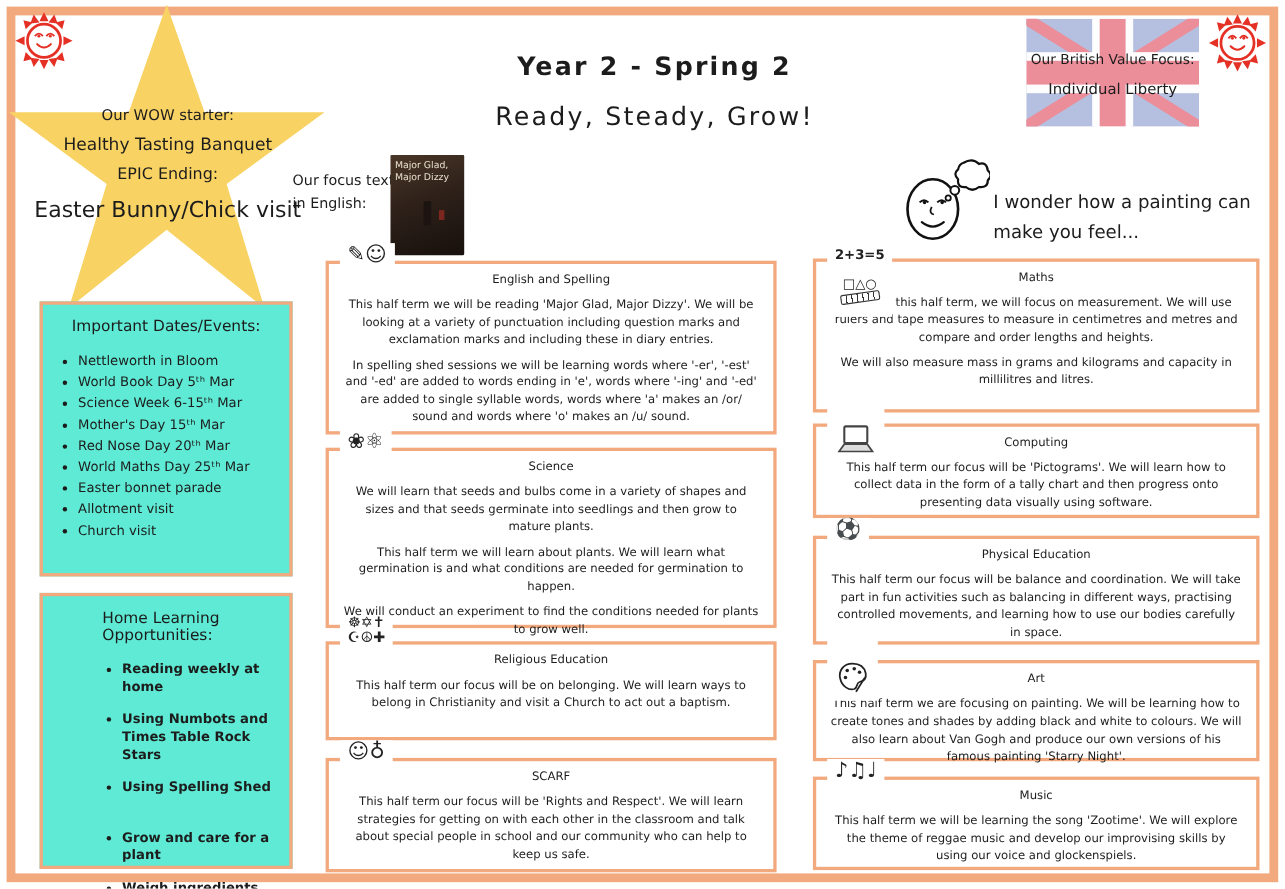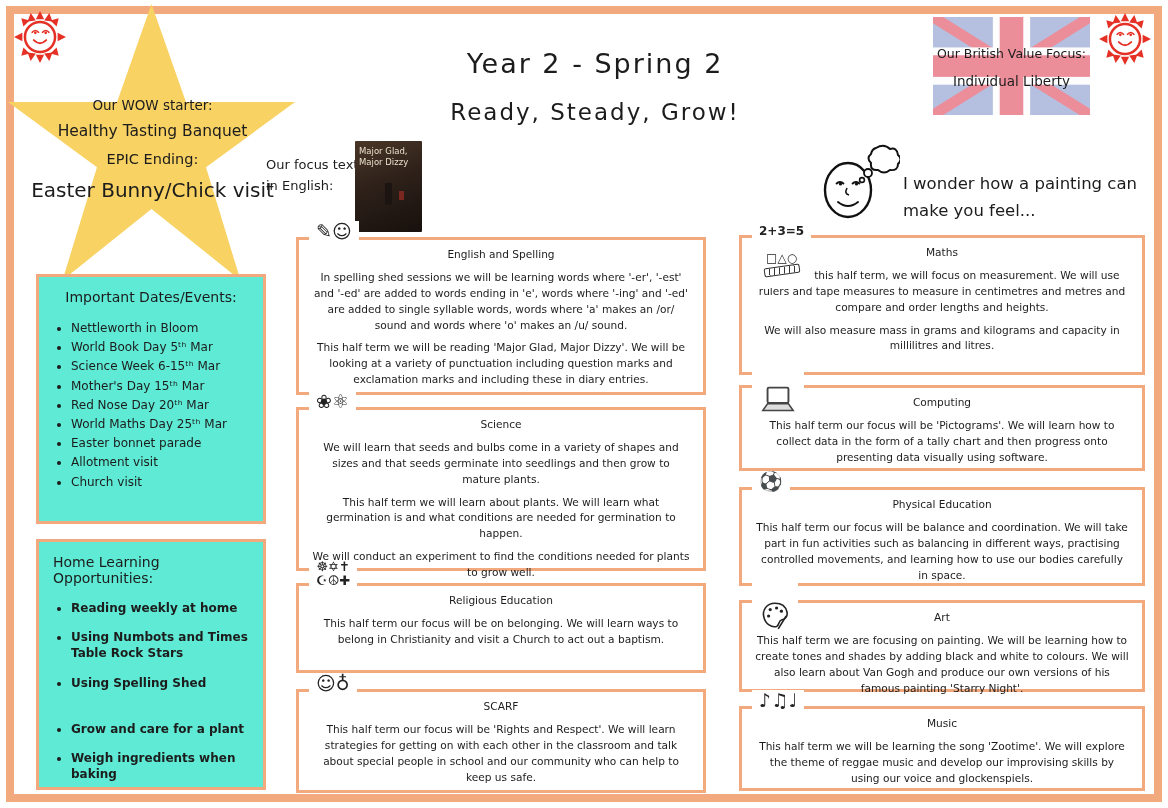--- a/index.html
+++ b/index.html
@@ -15,21 +15,21 @@
   .star{position:absolute;left:8px;top:4px;width:287px;height:297px;background:#f8d263;
         clip-path:polygon(50% 0%,62% 33%,100% 33%,69% 55%,81% 93%,50% 69%,19% 93%,31% 55%,0% 33%,38% 33%);}
   .star-text{position:absolute;left:30px;top:98px;width:245px;text-align:center;line-height:1.15;}
   .star-text .s1{font-size:13.5px;margin:0 0 9px;}
   .star-text .s2{font-size:15.5px;margin:0 0 11px;}
   .star-text .s3{font-size:14.5px;margin:0 0 11px;}
   .star-text .s4{font-size:20px;margin:0;}
 
   
   .main-title{position:absolute;left:360px;top:48px;width:470px;text-align:center;}
-  .main-title .t1{font-size:27px;letter-spacing:2px;margin:0 0 20px;}
+  .main-title .t1{font-size:23px;letter-spacing:2px;margin:0 0 20px;font-weight:bold;}
   .main-title .t2{font-size:23px;letter-spacing:2px;margin:0;text-align:center;}
 
   
   .flag-wrap{position:absolute;left:933px;top:17px;width:157px;height:101px;}
   .flag-wrap svg{position:absolute;inset:0;}
   .flag-text{position:absolute;inset:0;display:flex;flex-direction:column;justify-content:center;
              align-items:center;text-align:right;gap:12px;}
   .flag-text .f1{font-size:12.5px;} .flag-text .f2{font-size:13.5px;}
 
   
@@ -59,21 +59,21 @@
                 font-size:19px;color:#222;line-height:1.1;white-space:pre-line;text-align:center;}
   .section-icon.svgicon{top:-24px;}
   .section-icon.maths{top:-26px;font-size:12px;font-weight:bold;}
   .section-icon.maths .ruler{display:block;width:34px;height:7px;border:1.5px solid #333;border-radius:2px;
       margin:1px auto 0;background:repeating-linear-gradient(90deg,#fff 0 4px,#333 4px 5px);transform:rotate(-8deg);}
   .section-title{text-align:center;font-size:15px;margin:9px 10px 2px;}
   .section p{text-align:center;font-size:10.6px;line-height:1.5;margin:7px 13px;}
 
   
   #dates-box{left:36px;top:274px;width:230px;height:250px;}
-  #home-box{left:36px;top:539px;width:230px;height:251px;}
+  #home-box{left:36px;top:539px;width:230px;height:251px;padding-left:40px;}
 
   #english-box{left:296px;top:237px;width:410px;height:158px;}
   #science-box{left:296px;top:407px;width:410px;height:164px;}
   #re-box{left:296px;top:583px;width:410px;height:90px;}
   #scarf-box{left:296px;top:689px;width:410px;height:104px;}
 
   #maths-box{left:739px;top:235px;width:406px;height:140px;}
   #computing-box{left:739px;top:385px;width:406px;height:86px;}
   #pe-box{left:739px;top:487px;width:406px;height:99px;}
   #art-box{left:739px;top:600px;width:406px;height:92px;}
@@ -209,22 +209,22 @@
       <li>Using Numbots and Times Table Rock Stars</li>
       <li>Using Spelling Shed</li>
       <li class="gap">Grow and care for a plant</li>
       <li>Weigh ingredients when baking</li>
     </ul>
   </div>
 
   <div class="section" id="english-box">
     <span class="section-icon">✎☺</span>
     <p class="section-title">English and Spelling</p>
+    <p>This half term we will be reading 'Major Glad, Major Dizzy'. We will be looking at a variety of punctuation including question marks and exclamation marks and including these in diary entries.</p>
     <p>In spelling shed sessions we will be learning words where '-er', '-est' and '-ed' are added to words ending in 'e', words where '-ing' and '-ed' are added to single syllable words, words where 'a' makes an /or/ sound and words where 'o' makes an /u/ sound.</p>
-    <p>This half term we will be reading 'Major Glad, Major Dizzy'. We will be looking at a variety of punctuation including question marks and exclamation marks and including these in diary entries.</p>
   </div>
 
   <div class="section" id="science-box">
     <span class="section-icon">❀⚛</span>
     <p class="section-title">Science</p>
     <p>We will learn that seeds and bulbs come in a variety of shapes and sizes and that seeds germinate into seedlings and then grow to mature plants.</p>
     <p>This half term we will learn about plants. We will learn what germination is and what conditions are needed for germination to happen.</p>
     <p>We will conduct an experiment to find the conditions needed for plants to grow well.</p>
   </div>
 

